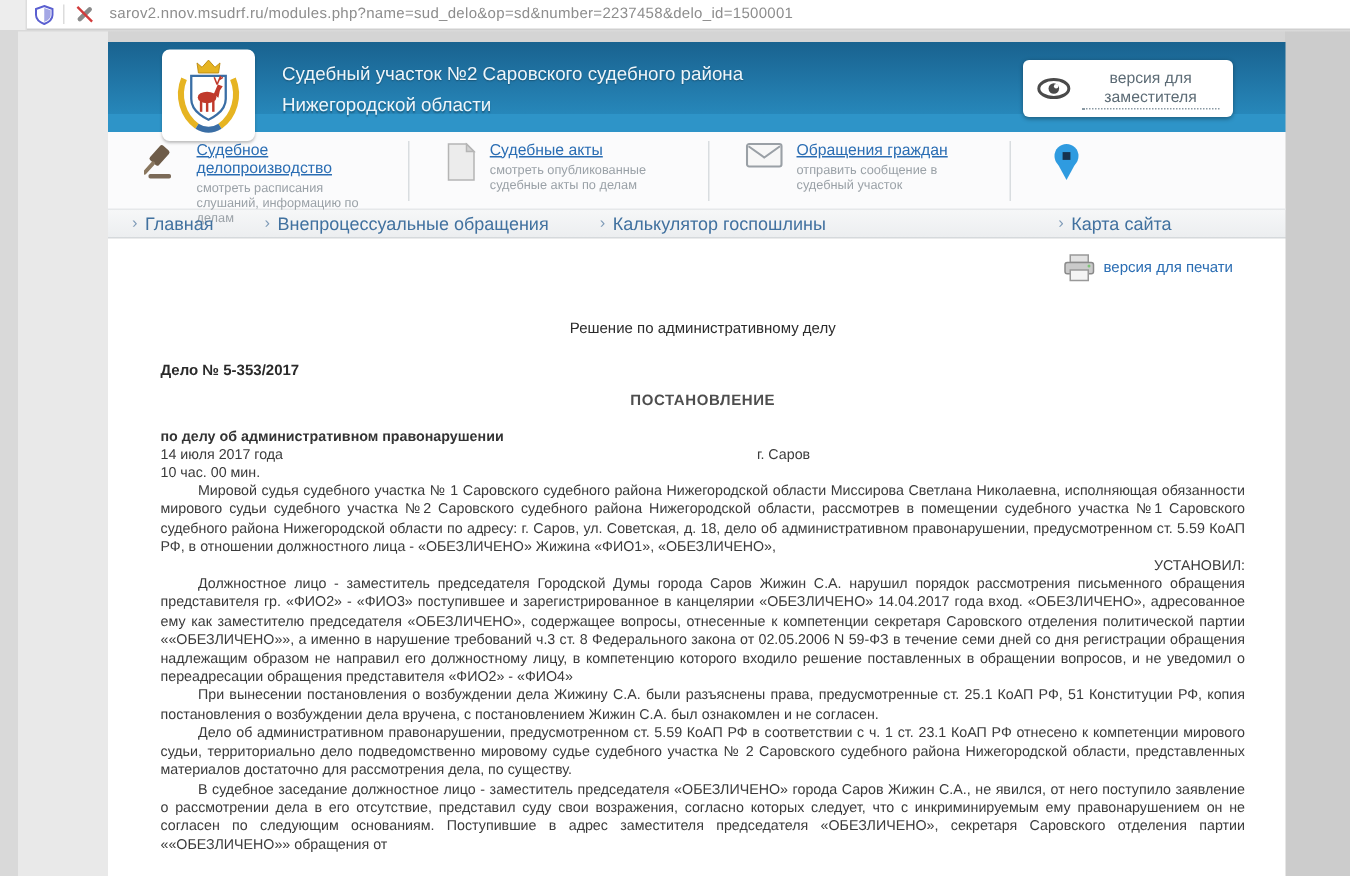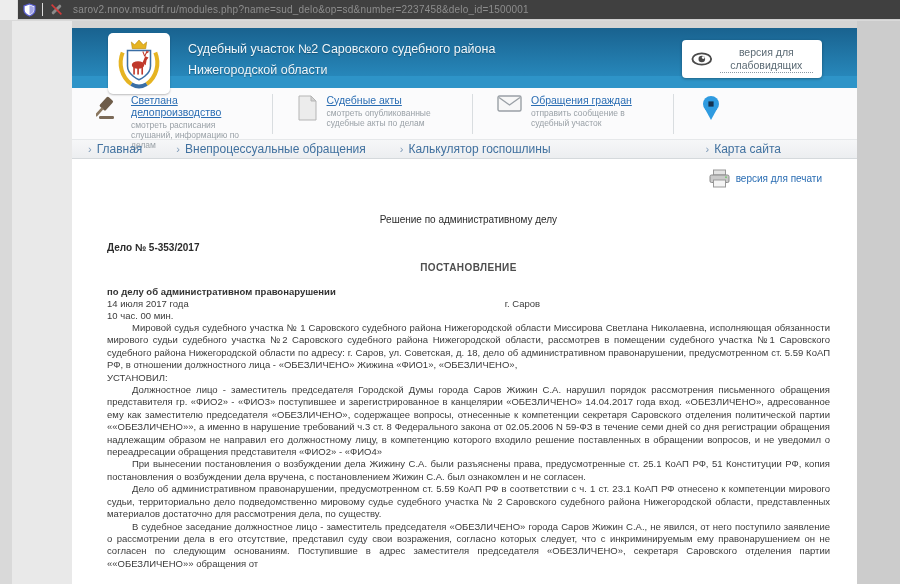--- a/index.html
+++ b/index.html
@@ -1,20 +1,20 @@
 <!DOCTYPE html>
 <html><head>
 <meta charset="utf-8">
 <style>
   * { box-sizing: border-box; margin: 0; padding: 0; }
   html,body { width:900px; height:584px; overflow:hidden; }
   body { font-family:"Liberation Sans", sans-serif; background:#d9d9d9; position:relative; }
 
   
-  .browser-bar{position:absolute;top:0;left:0;width:900px;height:20px;background:#404040;border-bottom:1px solid #cfcfcf;display:flex;align-items:center;}
+  .browser-bar{position:absolute;top:0;left:0;width:900px;height:20px;background:#ffffff;border-bottom:1px solid #cfcfcf;display:flex;align-items:center;}
   .browser-left-pad{width:18px;height:20px;background:#ededed;border-right:1px solid #ddd;}
   .bicon{display:flex;align-items:center;justify-content:center;width:22px;height:16px;}
   .bsep{width:1px;height:13px;background:#dcdcdc;margin:0 2px;}
   .url-text{font-size:10px;color:#8d8d8d;margin-left:6px;white-space:nowrap;letter-spacing:.2px;}
 
   
   .page{position:absolute;top:21px;left:12px;width:900px;height:563px;background:linear-gradient(90deg,#e9e9e9 0 60px,#d4d4d4 60px 62px,#d4d4d4 845px,#cccccc 845px);}
   .site{position:absolute;left:60px;top:7px;width:785px;}
 
   
@@ -45,21 +45,21 @@
   .print-row{display:flex;justify-content:flex-end;align-items:center;gap:6px;padding-right:8px;cursor:pointer;}
   .print-label{font-size:10px;color:#2a6db3;}
   .doc-title{margin-top:26px;text-align:center;font-size:10px;color:#2b2b2b;}
   .case-number{margin-top:17px;font-size:10px;font-weight:bold;color:#2b2b2b;}
   .doc-heading{margin-top:9px;text-align:center;font-size:10px;font-weight:bold;color:#4e4e4e;letter-spacing:.4px;}
   .doc-subheading{margin-top:13px;font-size:9.5px;font-weight:bold;color:#333;}
   .date-row{position:relative;margin-top:1px;font-size:9.5px;color:#3b3b3b;height:12px;}
   .place{position:absolute;left:55%;}
   .time-line{font-size:9.5px;color:#3b3b3b;height:12px;}
   .doc-body p{font-size:9.5px;line-height:12.4px;color:#3b3b3b;text-align:justify;text-indent:25px;}
-  .resolution{text-align:left;font-size:9.5px;line-height:12.4px;color:#3b3b3b;}
+  .resolution{text-align:right;font-size:9.5px;line-height:12.4px;color:#3b3b3b;}
 </style>
 </head>
 <body>
 
 <div class="browser-bar">
   <div class="browser-left-pad"></div>
   <div class="bicon">
     <svg width="13" height="14" viewBox="0 0 13 14">
       <path d="M6.5 1 L12 3 V7 c0 3-2.5 4.8-5.5 6 C3.5 11.8 1 10 1 7 V3 z" fill="#ffffff" stroke="#5a5fd0" stroke-width="1.3"></path>
       <path d="M6.5 2.3 L10.8 3.9 V7 c0 2.2-1.8 3.6-4.3 4.6 z" fill="#5a5fd0" opacity="0.55"></path>
@@ -99,38 +99,38 @@
       <div class="site-title">
         <div>Судебный участок №2 Саровского судебного района</div>
         <div>Нижегородской области</div>
       </div>
       <div class="access-btn">
         <svg width="30" height="20" viewBox="0 0 30 20">
           <ellipse cx="15" cy="10" rx="13" ry="7.8" fill="none" stroke="#4a4a4a" stroke-width="2.6"></ellipse>
           <circle cx="15" cy="10" r="4.6" fill="#4a4a4a"></circle>
           <circle cx="17" cy="8" r="1.9" fill="#ffffff"></circle>
         </svg>
-        <span class="access-label">версия для слабовидящих</span>
+        <span class="access-label">версия для заместителя</span>
       </div>
     </div>
 
     <div class="nav-row">
 
       <div class="nav-item">
         <div class="nav-ico">
           <svg width="26" height="26" viewBox="0 0 26 26">
             <rect x="3" y="21" width="15" height="3" rx="1.2" fill="#7b6a58"></rect>
             <g transform="rotate(42 10 9)">
               <rect x="6" y="2" width="8" height="13" rx="1.6" fill="#6e5c49"></rect>
               <rect x="9" y="14" width="2.6" height="11" rx="1.3" fill="#8a775f"></rect>
             </g>
           </svg>
         </div>
         <div class="nav-texts">
-          <span class="nav-link">Светлана делопроизводство</span>
+          <span class="nav-link">Судебное делопроизводство</span>
           <span class="nav-desc">смотреть расписания слушаний, информацию по делам</span>
         </div>
       </div>
 
       <div class="nav-item">
         <div class="nav-ico">
           <svg width="21" height="26" viewBox="0 0 21 26">
             <path d="M2 1 h12 l5 5 v19 h-17 z" fill="#ececec" stroke="#b5b5b5"></path>
             <path d="M14 1 v5 h5 z" fill="#d2d2d2" stroke="#b5b5b5"></path>
           </svg>

